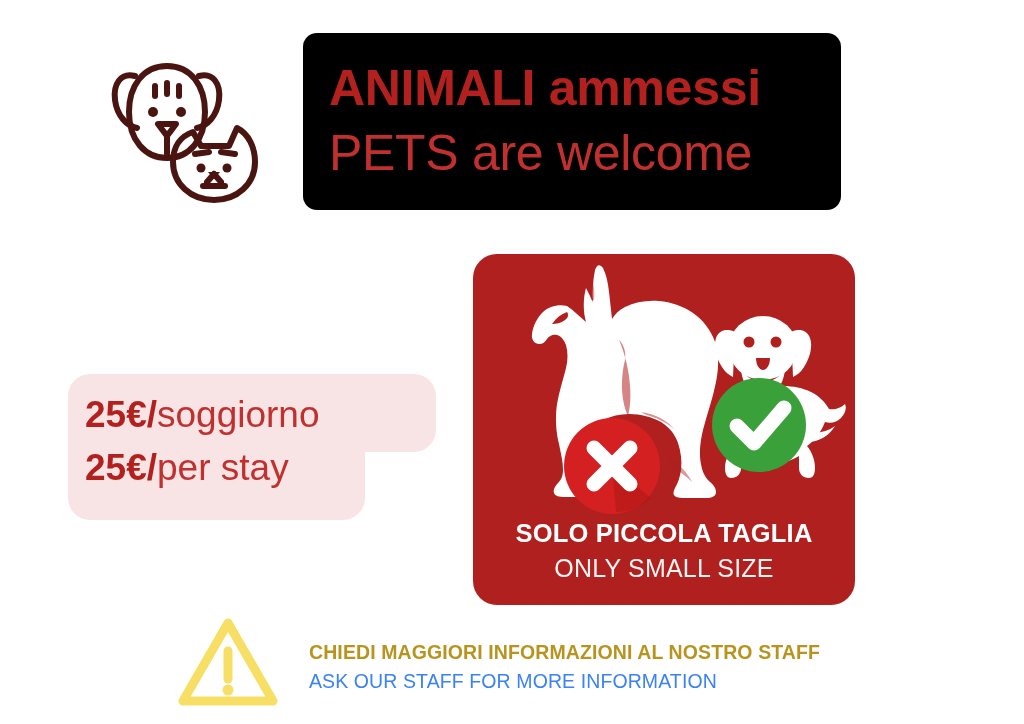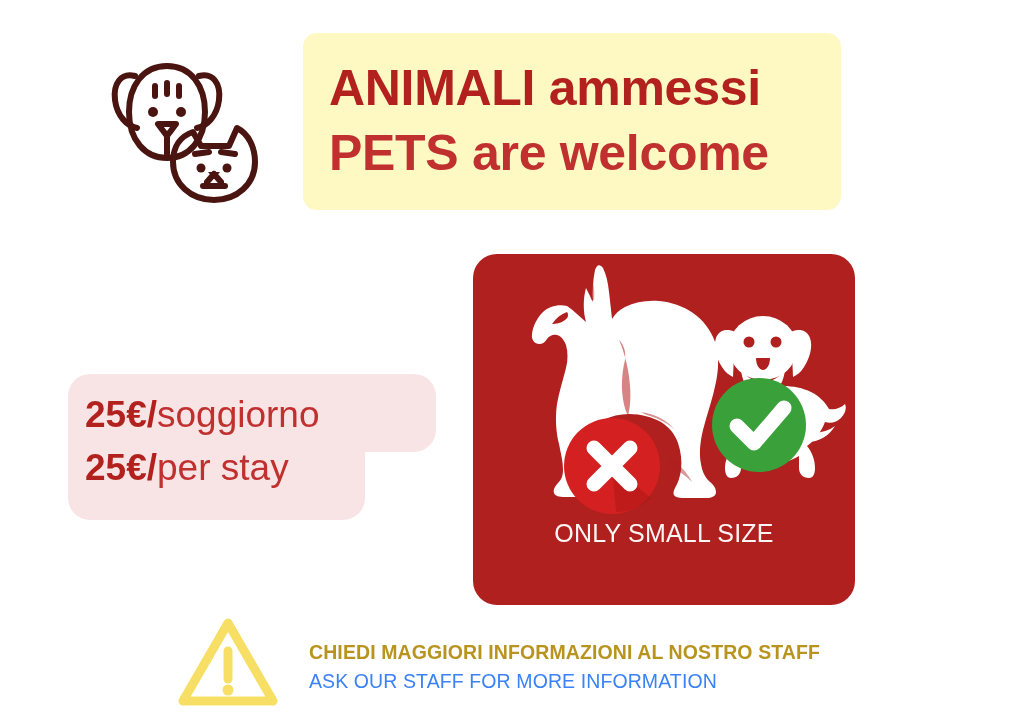--- a/index.html
+++ b/index.html
@@ -20,21 +20,21 @@
     overflow: hidden;
   }
 
   
   .header-banner {
     position: absolute;
     left: 303px;
     top: 33px;
     width: 538px;
     height: 177px;
-    background: #fef9c3;
+    background: #000000;
     border-radius: 14px;
     box-sizing: border-box;
     padding: 22px 26px 18px 26px;
   }
   .title-line-1 {
     font-size: 50px;
     line-height: 66px;
     letter-spacing: -0.3px;
     color: #b3211f;
     white-space: nowrap;
@@ -44,21 +44,21 @@
     color: #b3211f;
   }
   .title-line-1 .semi {
     font-weight: 600;
     color: #b3211f;
   }
   .title-line-2 {
     font-size: 50px;
     line-height: 64px;
     letter-spacing: -0.3px;
-    font-weight: 700;
+    font-weight: 400;
     color: #c0302f;
     white-space: nowrap;
   }
 
   
   .pets-icon {
     position: absolute;
     left: 95px;
     top: 50px;
     width: 180px;
@@ -327,20 +327,21 @@
         <circle cx="303" cy="80" r="5.5" fill="#b0201f"></circle>
         <path d="M283 96 L297 96 C297 104 293 108 290 108 C287 108 283 104 283 96 Z" fill="#b0201f"></path>
 
         <g>
           <circle cx="286" cy="163" r="47" fill="#3aa03a"></circle>
           <path d="M264 164 L281 181 L311 146" stroke="#ffffff" stroke-width="15" stroke-linecap="round" stroke-linejoin="round" fill="none"></path>
         </g>
       </svg>
     </div>
     <div class="size-card-caption">
+      <div class="caption-it">SOLO PICCOLA TAGLIA</div>
       <div class="caption-en">ONLY SMALL SIZE</div>
     </div>
   </div>
 
   <div class="footer-notice">
     <div class="warn-icon">
       <svg viewBox="0 0 104 100" xmlns="http://www.w3.org/2000/svg">
         <path d="M52 10 L97 88 L7 88 Z" fill="none" stroke="#f7df65" stroke-width="9" stroke-linejoin="round"></path>
         <path d="M52 38 L52 66" stroke="#f7df65" stroke-width="9" stroke-linecap="round"></path>
         <circle cx="52" cy="77" r="5.5" fill="#f7df65"></circle>

